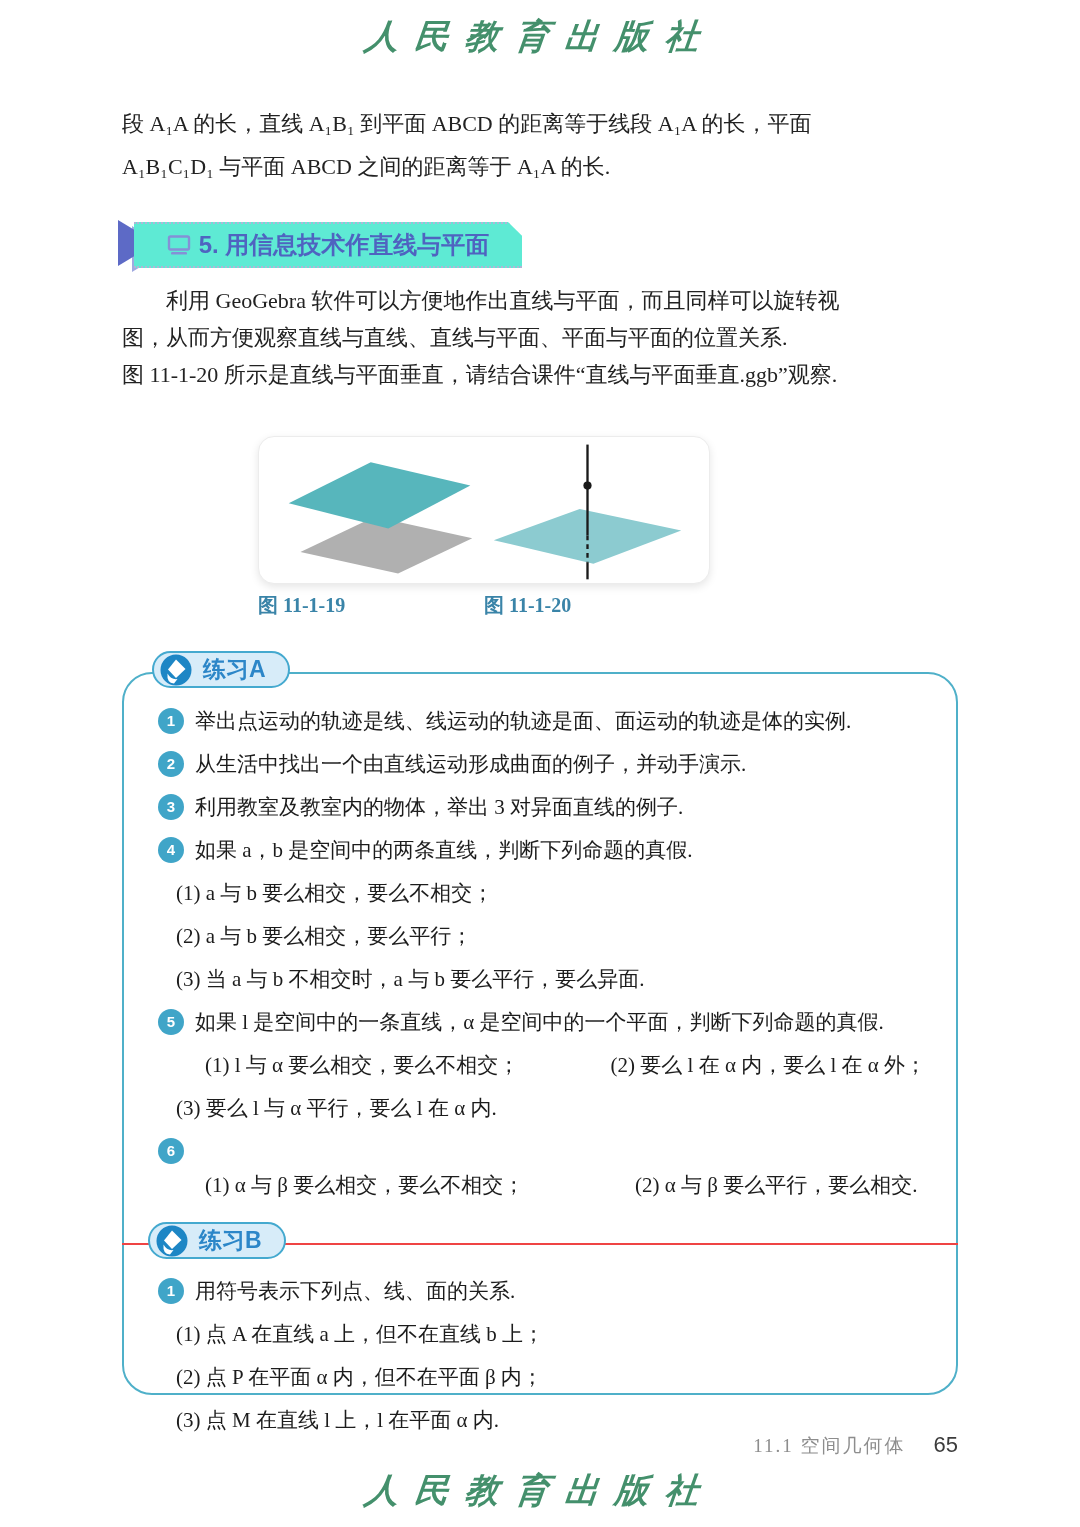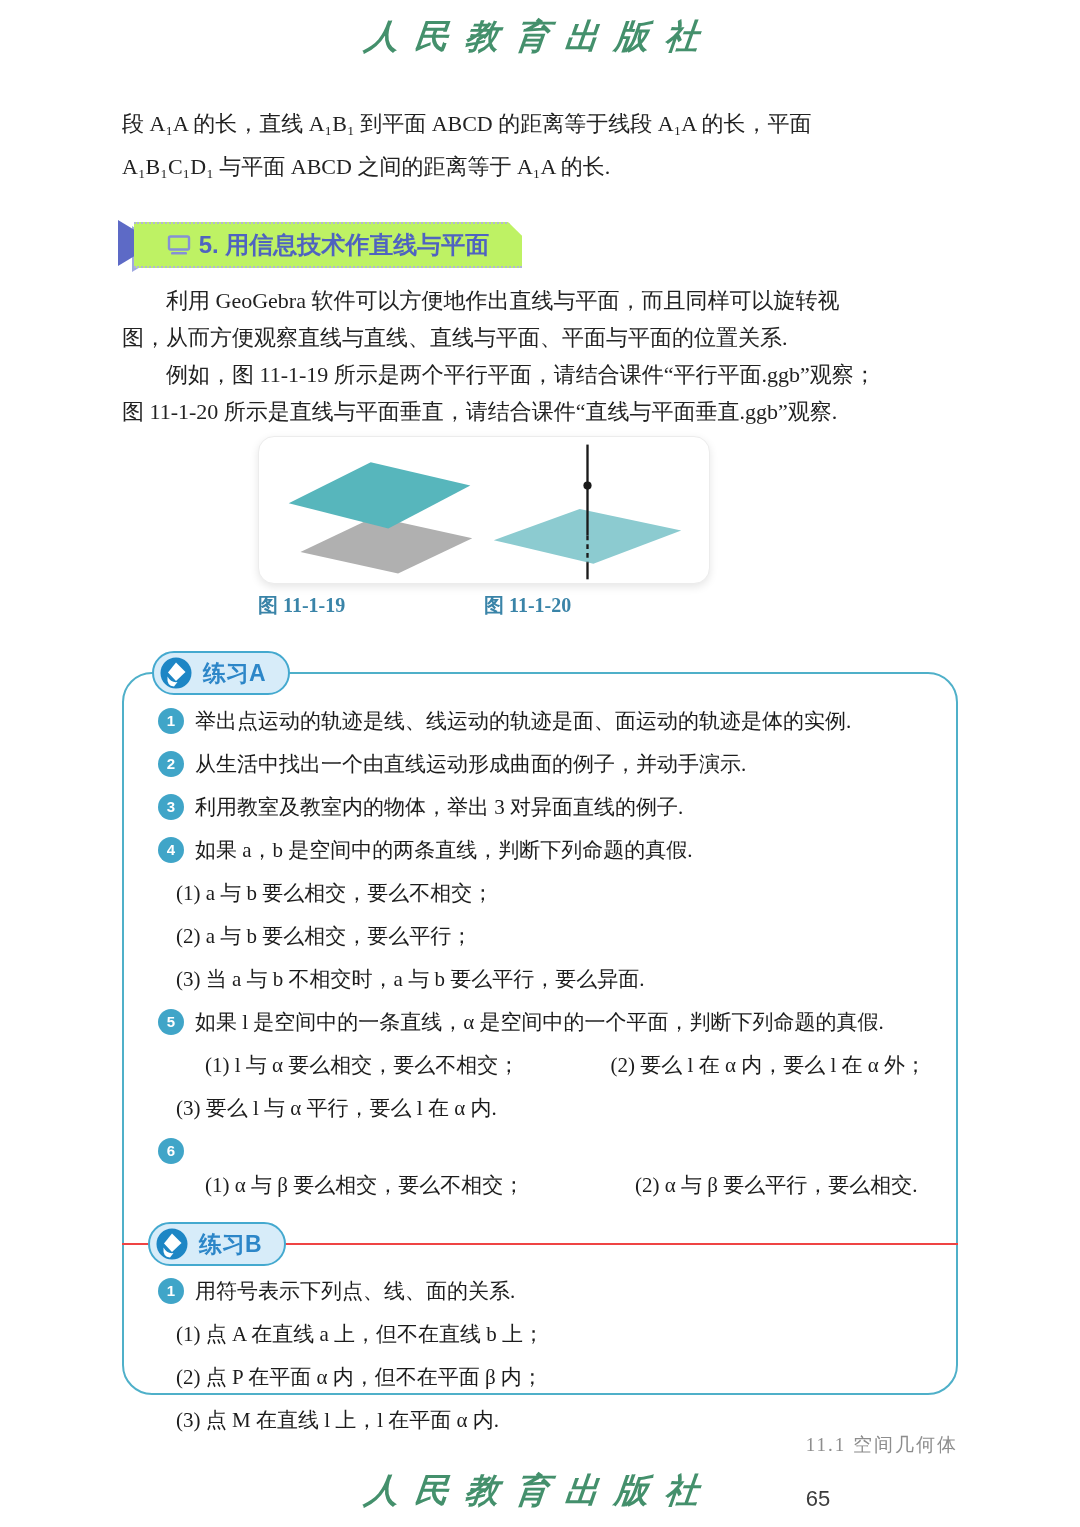--- a/index.html
+++ b/index.html
@@ -36,21 +36,21 @@
   .intro { top: 102px; line-height: 43px; }
   .para { text-indent: 2em; }
   .para2 { top: 282px; line-height: 37px; }
   .para3 { top: 356px; line-height: 37px; }
   .para .line2 { text-indent: 0; font-family: Liberation Serif, serif; }
 
   
   .section-banner { position: absolute; left: 118px; top: 220px; width: 404px; height: 50px; }
   .banner-bar {
     position: absolute; left: 16px; top: 2px; right: 0; height: 46px;
-    background: #bef264;
+    background: #5eead4;
     border-top: 2px dotted #b0b5d6;
     border-bottom: 2px dotted #b0b5d6;
     display: flex; align-items: center; justify-content: center; gap: 8px;
     clip-path: polygon(0 0, calc(100% - 14px) 0, 100% 30%, 100% 100%, 0 100%);
   }
   .arrow { position: absolute; width: 38px; height: 46px; clip-path: polygon(0 0, 100% 50%, 0 100%); }
   .arrow.light { left: 14px; top: 6px; background: #a0a9e0; }
   .arrow.dark  { left: 0;   top: 0;  background: #5d6ac6; }
   .banner-title {
     font-family: "Liberation Sans", sans-serif;
@@ -78,21 +78,21 @@
 
   
   .exercise-box {
     position: absolute; left: 122px; top: 672px; width: 836px; height: 723px;
     border: 2px solid #4fb0c9; border-radius: 30px;
     padding: 26px 30px 0 34px;
     font-size: 21px; line-height: 43px;
   }
   .badge {
     position: absolute; left: 28px; top: -23px;
-    height: 44px; display: flex; align-items: center; gap: 10px;
+    height: 37px; display: flex; align-items: center; gap: 10px;
     background: #d7ecf9; border: 2px solid #44a9cf; border-radius: 23px;
     padding: 0 22px 0 5px;
   }
   .badge-label {
     font-family: "Liberation Sans", sans-serif;
     font-weight: bold; font-size: 23px; color: #2c86c8;
   }
   .ex-item { display: flex; align-items: flex-start; }
   .num-badge {
     flex: 0 0 auto;
@@ -113,21 +113,21 @@
     position: relative;
     margin: 36px -32px 25px -36px;  
     border-top: 2px solid #ef4444;
     height: 0;
   }
   .divider-b .badge { top: -23px; left: 26px; }
 
   
   .footer-ref {
     position: absolute; right: 122px; top: 1432px;
-    display: flex; align-items: baseline; gap: 28px; flex-direction: column;
+    display: flex; align-items: baseline; gap: 28px;
   }
   .footer-section { font-size: 19px; color: #8d8d8d; letter-spacing: 2px; }
   .footer-page { font-family: "Liberation Sans", sans-serif; font-size: 22px; color: #3c3c3c; }
 </style>
 </head>
 <body>
 
 <div class="page">
 
   <div class="logo top">人民教育出版社</div>
@@ -148,21 +148,20 @@
       <span class="banner-title">5. 用信息技术作直线与平面</span>
     </div>
   </div>
 
   <p class="bodytext para para2">
       <span class="line">利用 GeoGebra 软件可以方便地作出直线与平面，而且同样可以旋转视</span>
       <span class="line line2">图，从而方便观察直线与直线、直线与平面、平面与平面的位置关系.</span>
     </p>
 
   <p class="bodytext para para3">
-      <span class="line">例如，图 11-1-19 所示是两个平行平面，请结合课件“平行平面.ggb”观察；</span>
       <span class="line line2">图 11-1-20 所示是直线与平面垂直，请结合课件“直线与平面垂直.ggb”观察.</span>
     </p>
 
   <div class="figure-card">
     <svg width="212" height="146" viewBox="0 0 212 146">
       <polygon points="24,116 100,80 200,102 124,138" fill="#b0b0b0"></polygon>
       <polygon points="12,66 96,24 198,48 114,92" fill="#57b6bc"></polygon>
     </svg>
     <svg width="212" height="146" viewBox="0 0 212 146">
       <polygon points="10,104 98,72 202,94 112,128" fill="#8ccbd0"></polygon>

